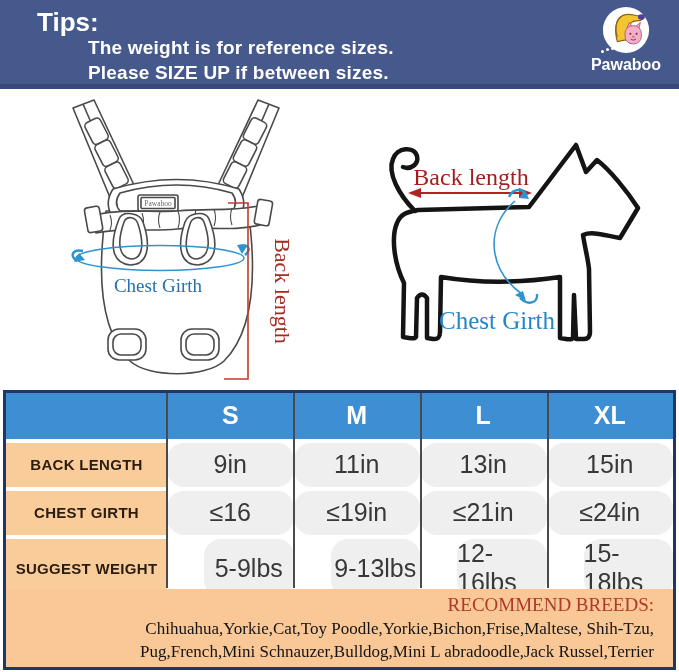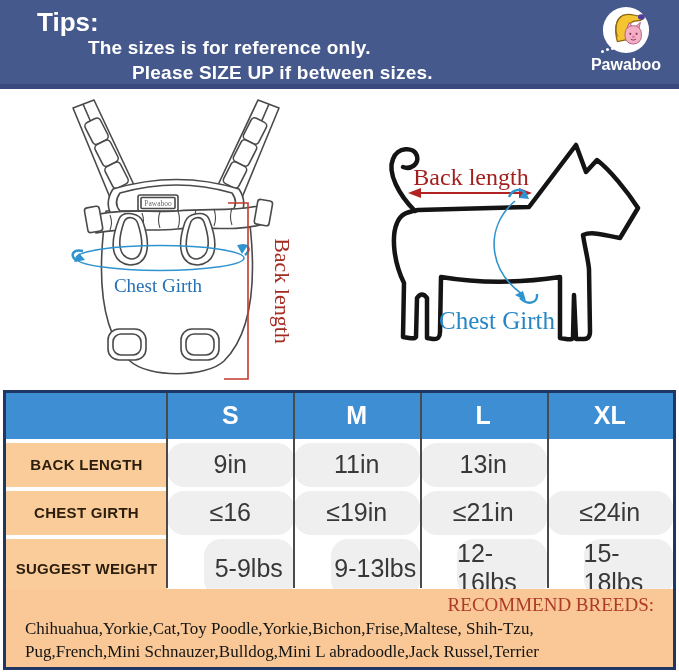--- a/index.html
+++ b/index.html
@@ -4,21 +4,21 @@
 <style>
   * { margin:0; padding:0; box-sizing:border-box; }
   body { background:#fff; font-family:"Liberation Sans", sans-serif; }
   .canvas { position:relative; width:679px; height:672px; background:#fff; overflow:hidden; }
 
   
   .header { position:absolute; left:0; top:0; width:679px; height:89px;
             background:#46598C; border-bottom:5px solid #39497B; }
   .tips-label { position:absolute; left:25px; top:7px; color:#fff; font-size:26px; font-weight:bold;margin-left:12px; }
   .tip-line { position:absolute; left:88px; color:#fff; font-size:19px; font-weight:bold; letter-spacing:.2px; }
-  .tip-1 { top:12px; } .tip-2 { top:37px; } .tip-3 { top:62px;margin-left:44px; }
+  .tip-1 { top:12px; } .tip-2 { top:37px; } .tip-3 { top:62px; }
 
   .logo { position:absolute; right:8px; top:5px; width:90px; text-align:center; }
   .brand { position:relative; color:#fff; font-weight:bold; font-size:16px; margin-top:-3px; }
   .paw-dots { position:absolute; left:20px; top:45px; width:3px; height:3px; border-radius:50%;
               background:#fff; box-shadow:5px -2px 0 #fff, 10px -3px 0 #fff; }
 
   
   .size-table { position:absolute; left:3px; top:390px; width:673px; height:280px;
                 border:3px solid #1F3765; background:#fff; display:flex; flex-direction:column; }
   .t-row { display:grid; grid-template-columns:161px 1fr 1fr 1fr 1fr; }
@@ -31,32 +31,32 @@
             display:flex; align-items:center; justify-content:center;
             font-stretch:condensed; }
   .v-cell { background:#EFEFEF; color:#383838; font-size:25px;
             display:flex; align-items:center; justify-content:center;border-radius:17px; }
   .col-sep { position:absolute; top:0; width:2px; height:195px; background:#4A4A4A; z-index:3; }
   .sep1 { left:160px; } .sep2 { left:287px; } .sep3 { left:414px; } .sep4 { left:541px; }
 
   .breeds-box { flex:1; background:#F9C896; padding:5px 19px 4px 19px;
                 font-family:"Liberation Serif", serif; }
   .breeds-title { color:#AE3A28; font-size:19px; margin-bottom:2px;text-align:right; }
-  .breeds-line { color:#141414; font-size:17px; line-height:1.32; }
+  .breeds-line { color:#141414; font-size:17px; line-height:1.32;text-align:right; }
 
   svg text { font-family:"Liberation Serif", serif; }
 </style>
 </head>
 <body>
 
 <div class="canvas">
 
   <div class="header">
     <span class="tips-label">Tips:</span>
-    <div class="tip-line tip-2">The sizes is for reference only.</div>
+    <div class="tip-line tip-2">The weight is for reference sizes.</div>
     <div class="tip-line tip-3">Please SIZE UP if between sizes.</div>
 
     <div class="logo">
       <svg width="50" height="50" viewBox="0 0 52 52">
         <circle cx="26" cy="26" r="24" fill="#ffffff"></circle>
         <path d="M17,38 C13,24 16,11 26,10 C33,9 37,12 41,11 C44,11 45,15 41,16 C37,17 33,16 31,19 C29,23 30,30 27,36 Z" fill="#F5C431" stroke="#8A6512" stroke-width="1.2"></path>
         <path d="M21,12 C15,16 14,26 17,33" fill="none" stroke="#8A6512" stroke-width="1.2"></path>
         <ellipse cx="42" cy="12.5" rx="3.6" ry="2.8" fill="#4F3E9E"></ellipse>
         <path d="M27,24 L29.5,18 L32.5,23 Z" fill="#F4AEC6" stroke="#B06080" stroke-width="1"></path>
         <path d="M39.5,24 L41,18 L35.5,23 Z" fill="#F4AEC6" stroke="#B06080" stroke-width="1"></path>
@@ -156,20 +156,21 @@
       <div class="h-cell">L</div>
       <div class="h-cell">XL</div>
     </div>
     <div class="t-gap4"></div>
 
     <div class="t-row d-row1">
       <div class="l-cell">BACK LENGTH</div>
       <div class="v-cell">9in</div>
       <div class="v-cell">11in</div>
       <div class="v-cell">13in</div>
+      <div class="v-cell">15in</div>
     </div>
     <div class="t-gap4"></div>
 
     <div class="t-row d-row2">
       <div class="l-cell">CHEST GIRTH</div>
       <div class="v-cell">≤16</div>
       <div class="v-cell">≤19in</div>
       <div class="v-cell">≤21in</div>
       <div class="v-cell">≤24in</div>
     </div>

